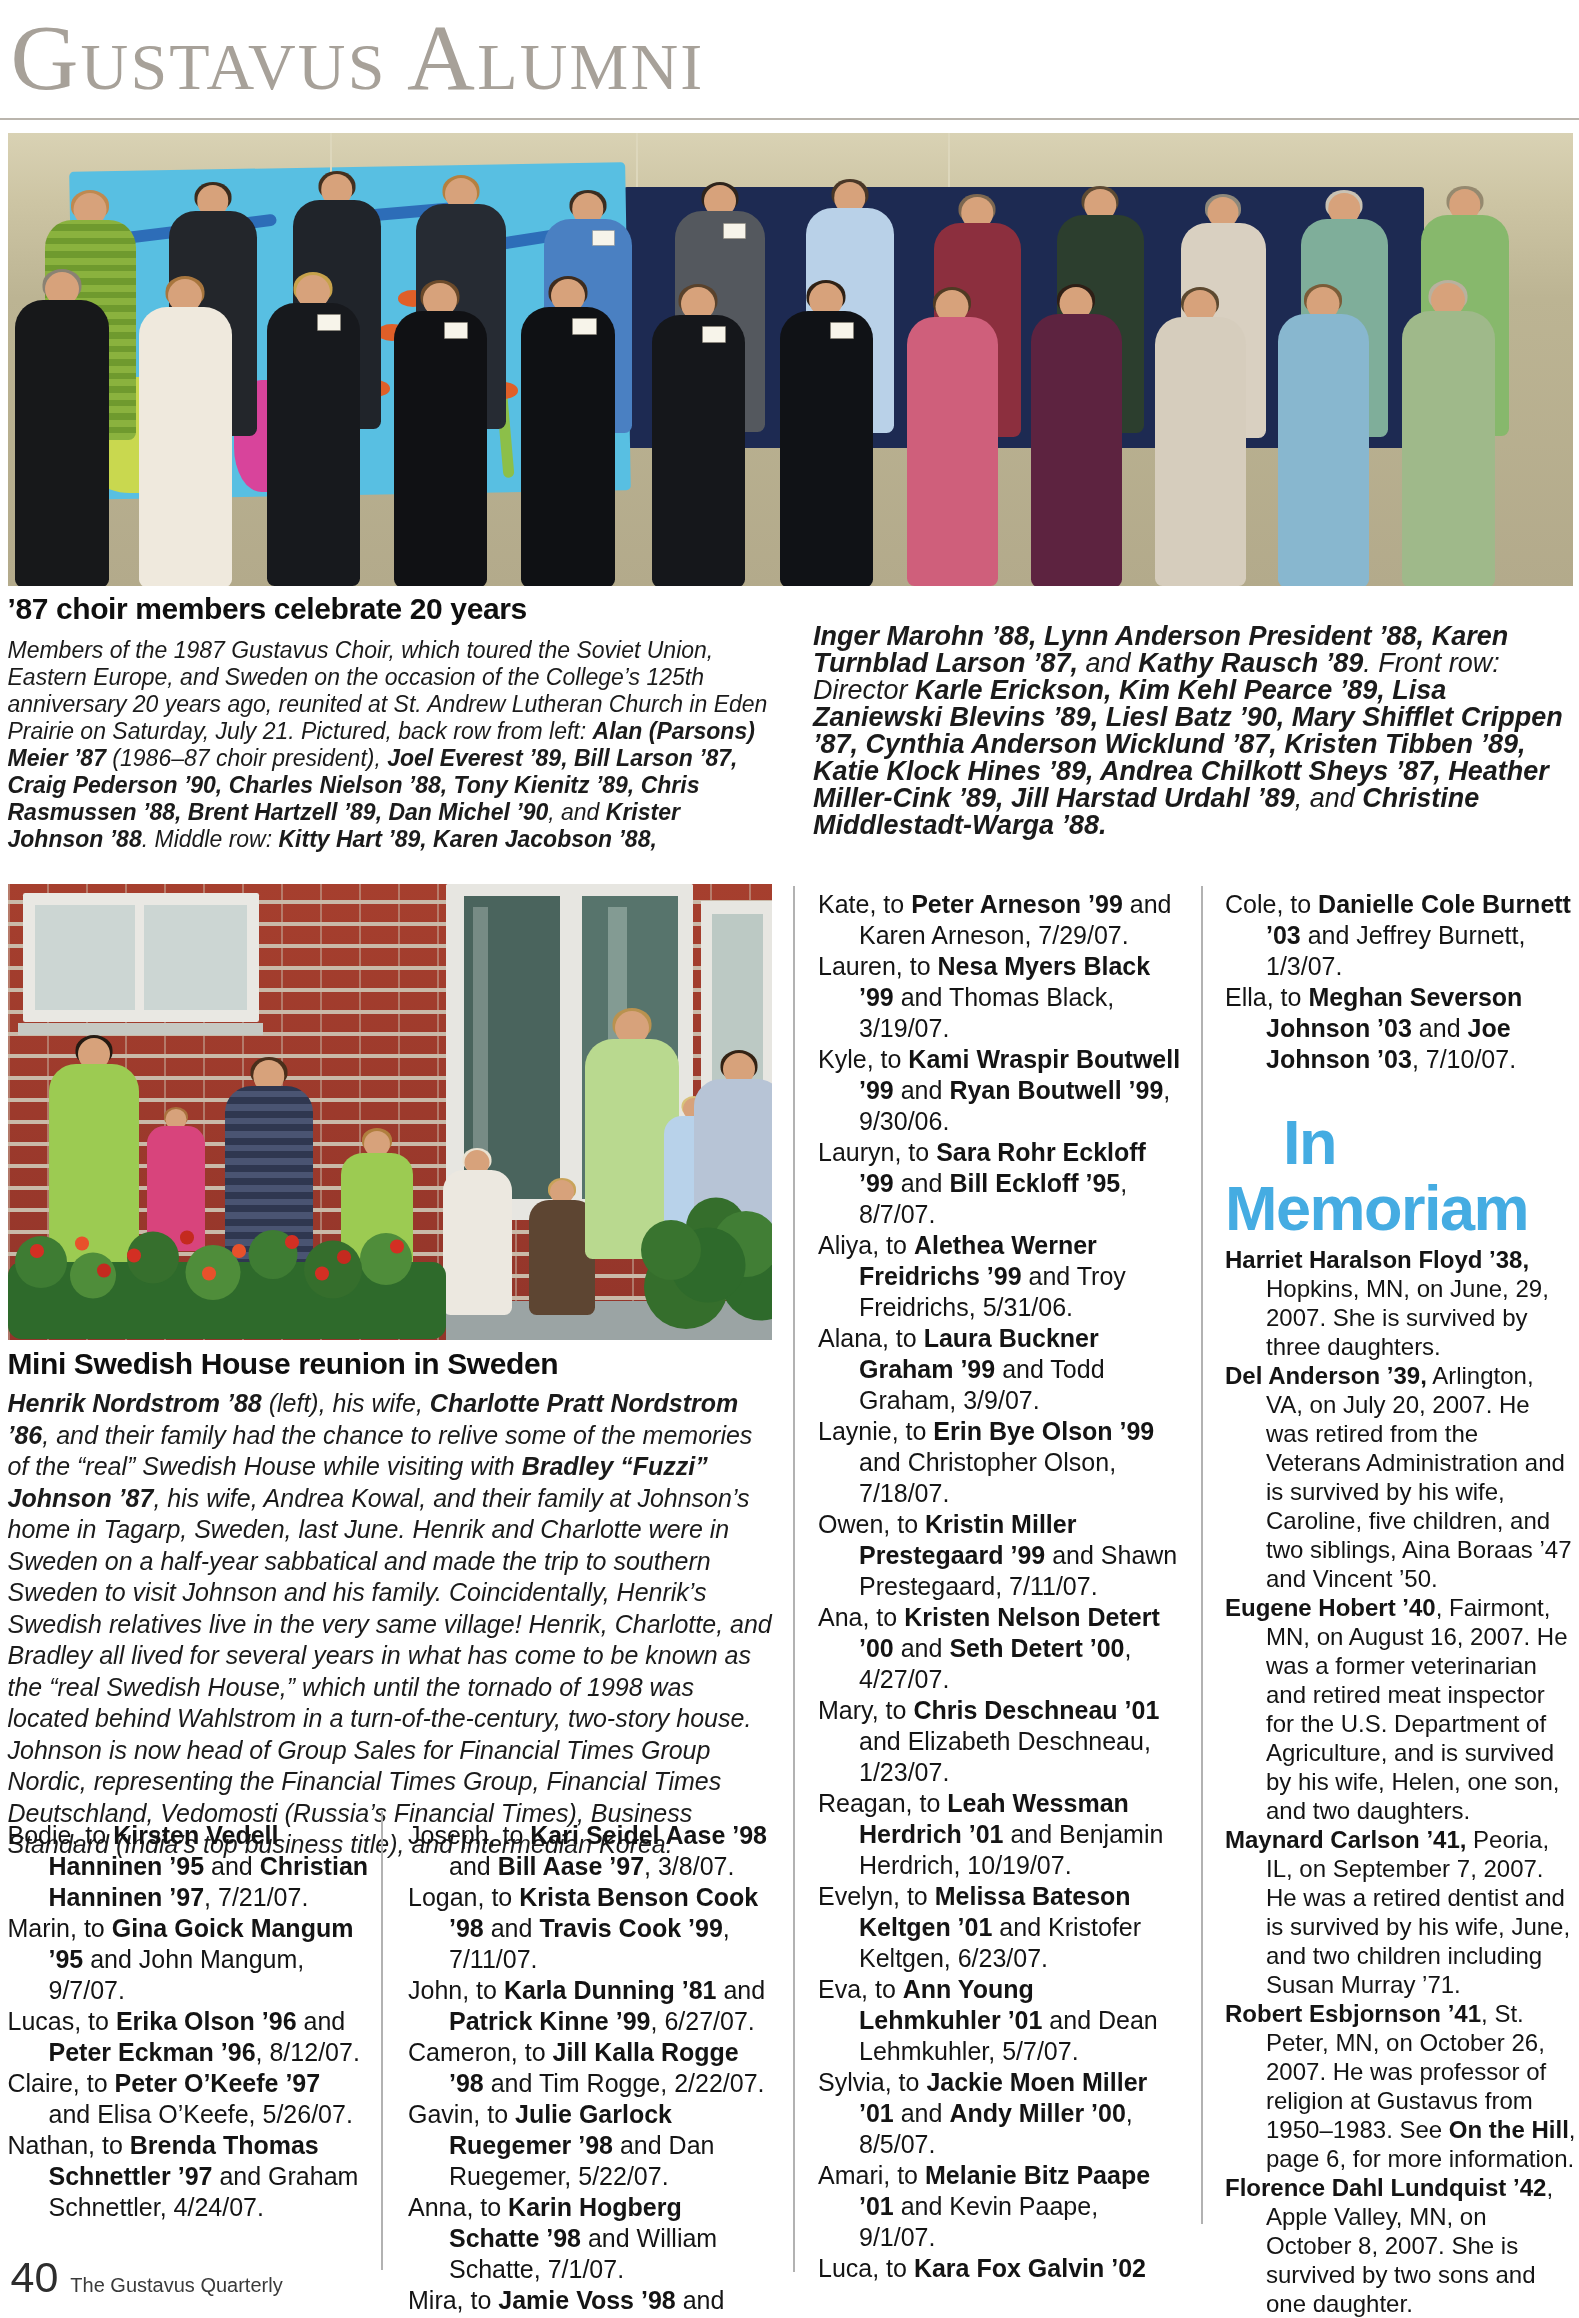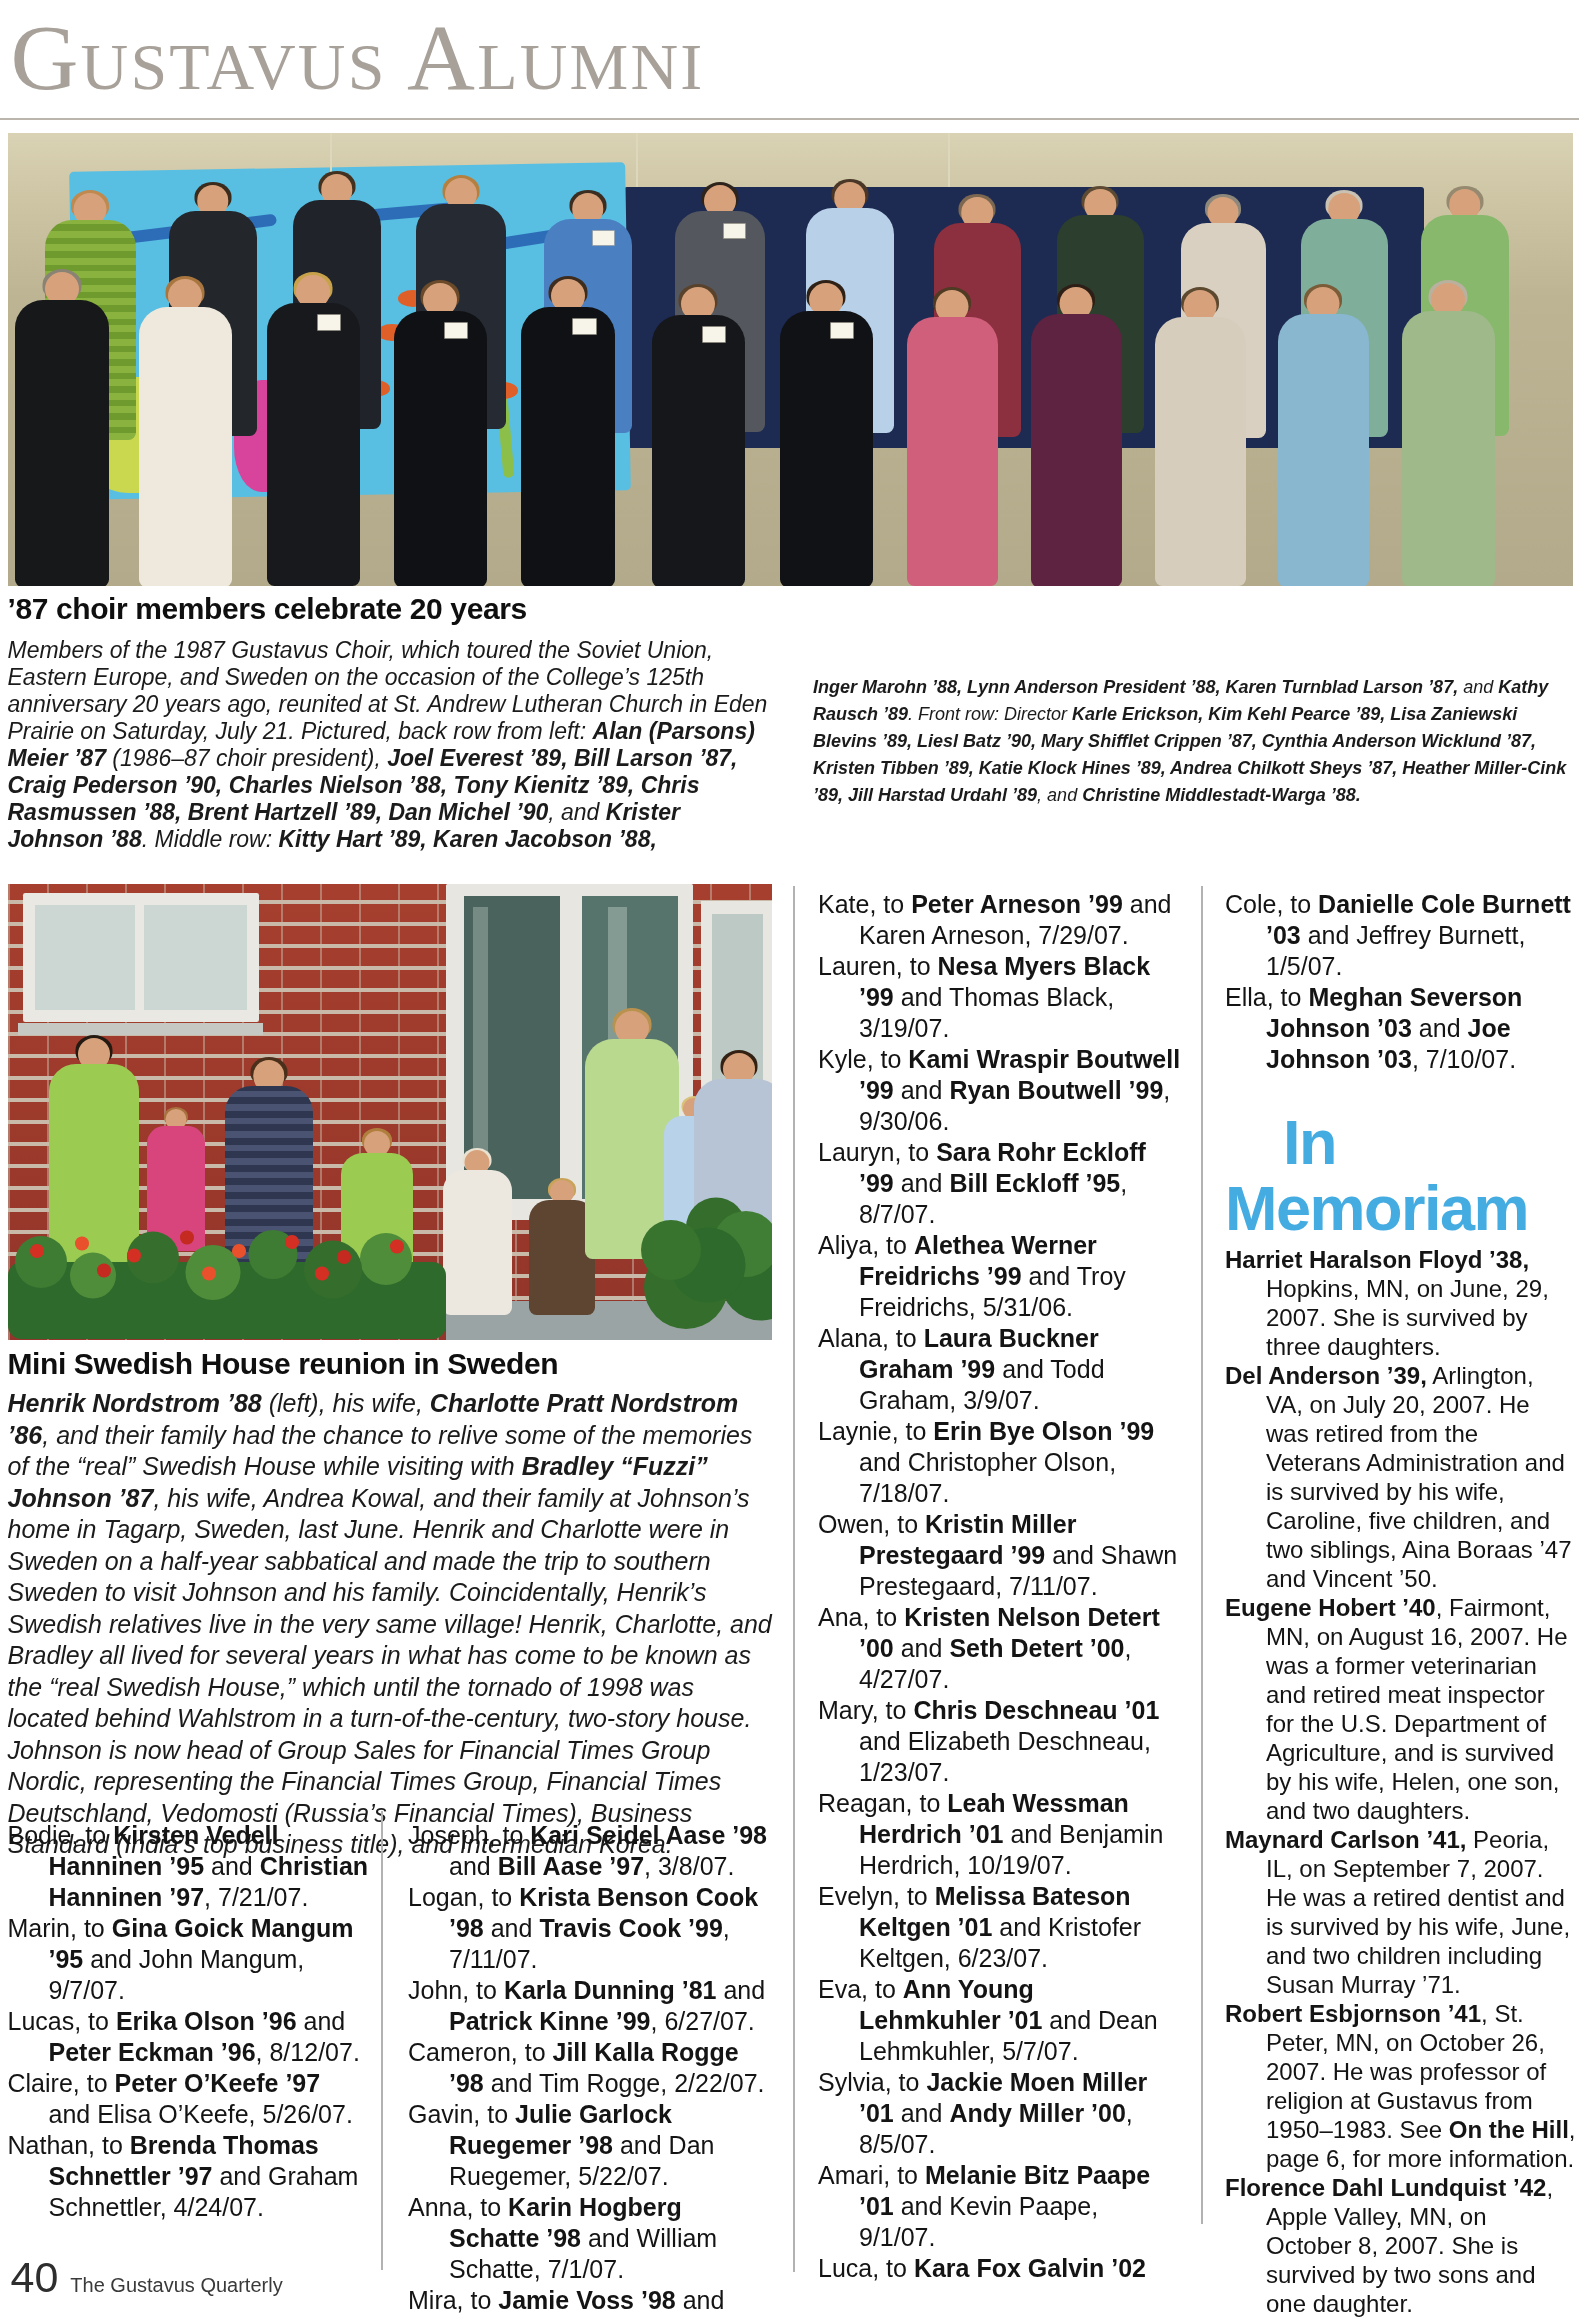--- a/index.html
+++ b/index.html
@@ -18,21 +18,21 @@
        repeating-linear-gradient(0deg, rgba(0,0,0,0) 0 18px, #c9b9a8 18px 22px),
        repeating-linear-gradient(90deg, rgba(201,185,168,0.5) 0 2.2px, rgba(0,0,0,0) 2.2px 39px),
        linear-gradient(#a63f2e,#93352a);}
 
   .cap-title{position:absolute;margin:0;font-size:30px;font-weight:700;color:#0f0f0f;letter-spacing:-0.4px;}
   #choirTitle{left:7.5px;top:592px;}
   #sweTitle{left:7.5px;top:1347px;}
 
   .cap{position:absolute;font-style:italic;color:#1b1b1b;}
   #capA{left:7.5px;top:637px;width:773px;font-size:23px;line-height:27px;}
-  #capB{left:813px;top:674px;width:759px;font-size:18px;line-height:27px;}
+  #capB{left:813px;top:623px;width:759px;font-size:27px;line-height:27px;}
   #sweCap{left:7.5px;top:1388px;width:766px;font-size:25px;line-height:31.5px;}
 
   .col{position:absolute;font-size:25px;line-height:31px;color:#141414;}
   #col1{left:7.5px;top:1820px;width:361px;}
   #col2{left:408px;top:1820px;width:367px;}
   #col3{left:818px;top:889px;width:363px;}
   #col4{left:1225px;top:889px;width:351px;}
   #obits{left:1225px;top:1245px;width:352px;font-size:24px;line-height:29px;}
   .col p{margin:0;padding-left:41px;text-indent:-41px;}
   .b{font-weight:700;}
@@ -310,21 +310,21 @@
       <p><span>Ana, to </span><span class="b">Kristen Nelson Detert ’00</span><span> and </span><span class="b">Seth Detert ’00</span><span>, 4/27/07.</span></p>
       <p><span>Mary, to </span><span class="b">Chris Deschneau ’01</span><span> and Elizabeth Deschneau, 1/23/07.</span></p>
       <p><span>Reagan, to </span><span class="b">Leah Wessman Herdrich ’01</span><span> and Benjamin Herdrich, 10/19/07.</span></p>
       <p><span>Evelyn, to </span><span class="b">Melissa Bateson Keltgen ’01</span><span> and Kristofer Keltgen, 6/23/07.</span></p>
       <p><span>Eva, to </span><span class="b">Ann Young Lehmkuhler ’01</span><span> and Dean Lehmkuhler, 5/7/07.</span></p>
       <p><span>Sylvia, to </span><span class="b">Jackie Moen Miller ’01</span><span> and </span><span class="b">Andy Miller ’00</span><span>, 8/5/07.</span></p>
       <p><span>Amari, to </span><span class="b">Melanie Bitz Paape ’01</span><span> and Kevin Paape, 9/1/07.</span></p>
       <p><span>Luca, to </span><span class="b">Kara Fox Galvin ’02</span></p>
     </div>
   <div class="col" id="col4">
-      <p><span>Cole, to </span><span class="b">Danielle Cole Burnett ’03</span><span> and Jeffrey Burnett, 1/5/07.</span></p>
+      <p><span>Cole, to </span><span class="b">Danielle Cole Burnett ’03</span><span> and Jeffrey Burnett, 1/3/07.</span></p>
       <p><span>Ella, to </span><span class="b">Meghan Severson Johnson ’03</span><span> and </span><span class="b">Joe Johnson ’03</span><span>, 7/10/07.</span></p>
     </div>
 
   <div class="vrule" id="vr1"></div>
   <div class="vrule" id="vr2"></div>
   <div class="vrule" id="vr3"></div>
 
   <div id="memTitle" style="color: rgb(69, 172, 226); margin-top: 33px;">
     <div class="ind">In</div>
     <div>Memoriam</div>

